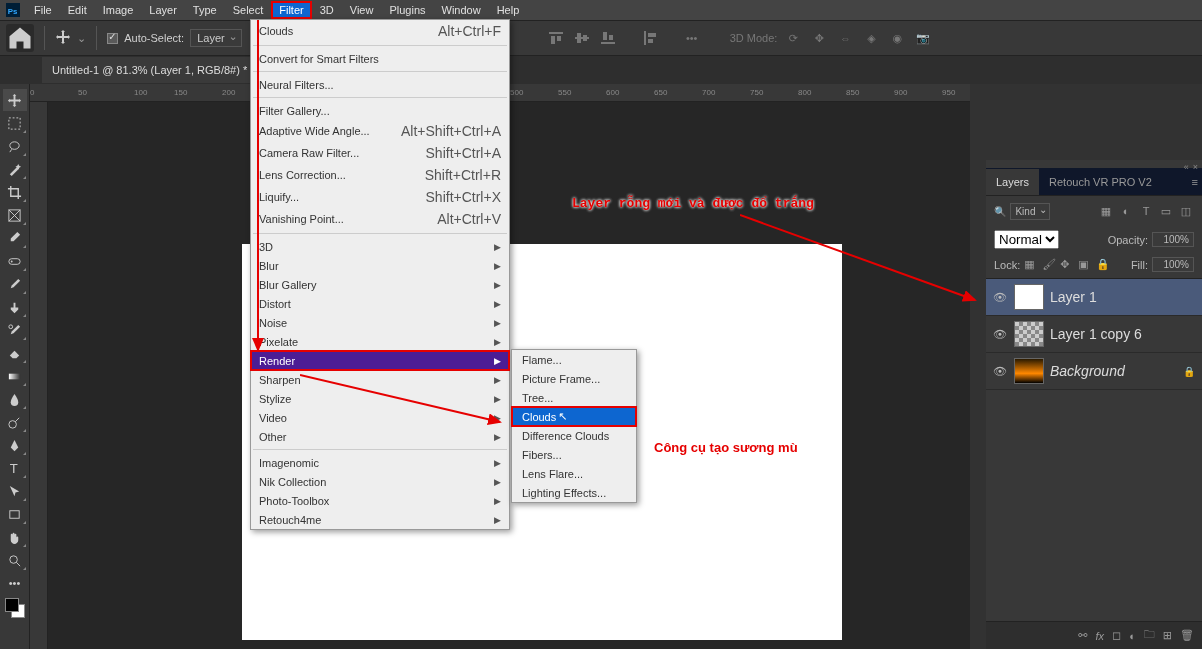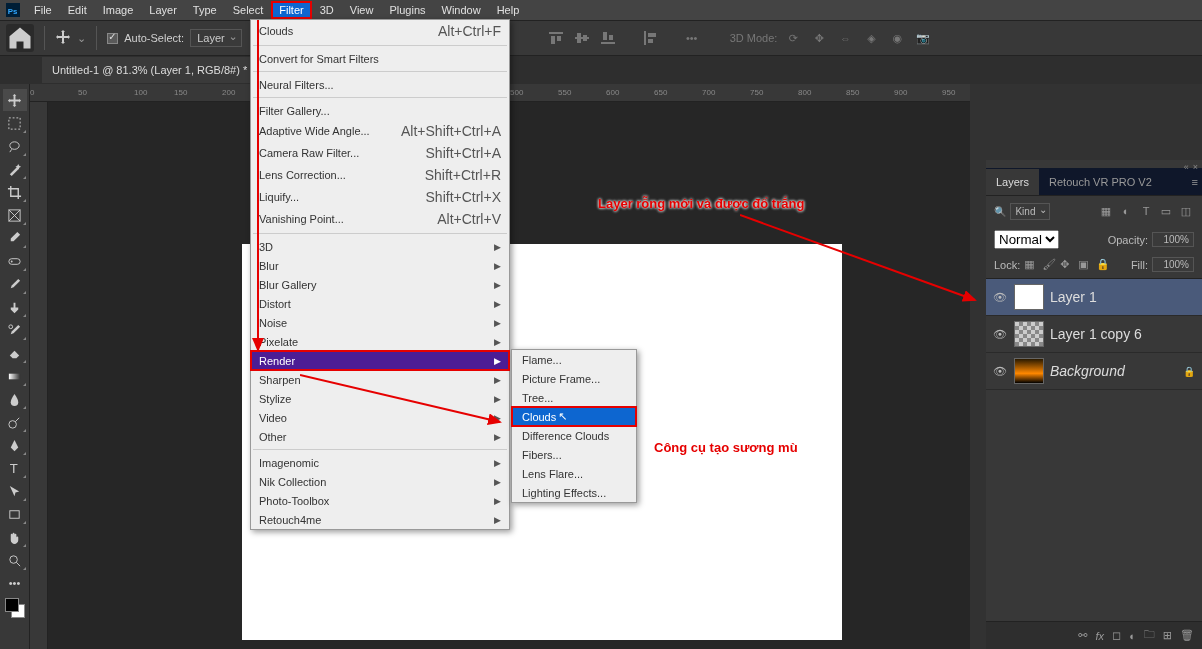--- a/index.html
+++ b/index.html
@@ -525,21 +525,21 @@
     <span>⚯</span>
     <span><i>fx</i></span>
     <span>◻</span>
     <span>◐</span>
     <span>🗀</span>
     <span>⊞</span>
     <span>🗑</span>
   </div>
 </div>
 
-<div class="annotation" style="left:598px; top:196px;">Layer rỗng mới và được đổ trắng</div>
+<div class="annotation" style="left:572px; top:196px;font-family:Liberation Mono, monospace;">Layer rỗng mới và được đổ trắng</div>
 <div class="annotation" style="left:654px; top:440px;">Công cụ tạo sương mù</div>
 
 <svg class="red-arrow" style="left:250px; top:20px;" width="20" height="340">
   <defs>
       <marker id="ah1" markerWidth="8" markerHeight="8" refX="6" refY="3" orient="auto">
         <path d="M0,0 L7,3 L0,6 z" fill="#e60000"></path>
       </marker>
     </defs>
   <line x1="8" y1="0" x2="8" y2="330" stroke="#e60000" stroke-width="2" marker-end="url(#ah1)"></line>
 </svg>

